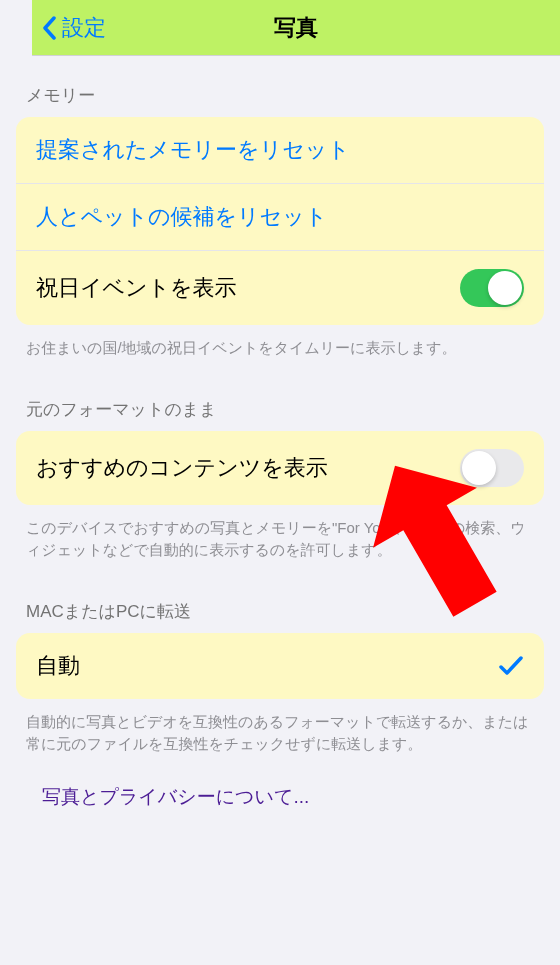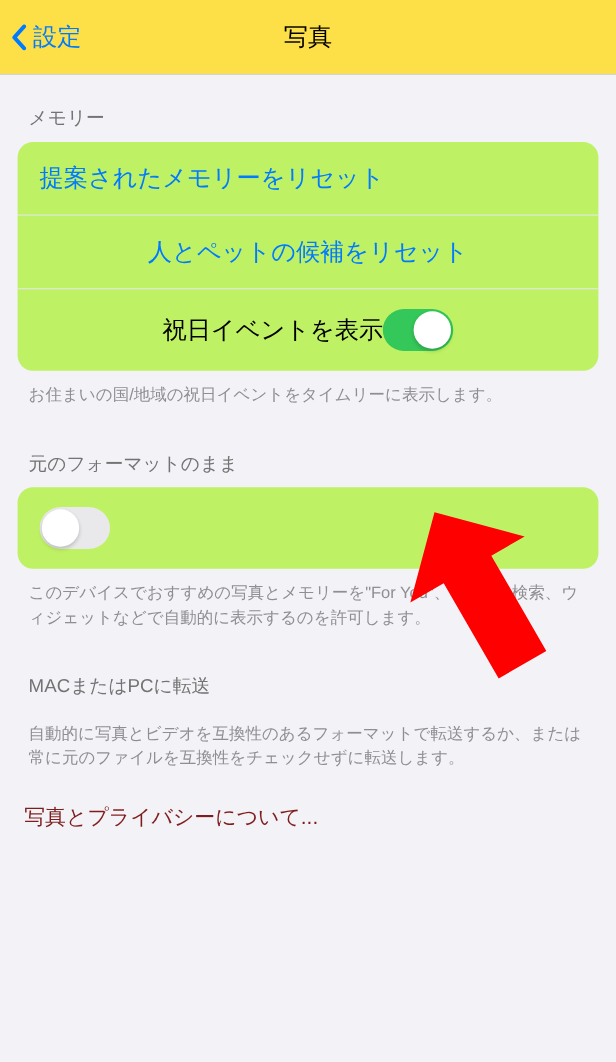--- a/index.html
+++ b/index.html
@@ -10,75 +10,75 @@
     }
     body {
       width: 560px;
       height: 965px;
       background: #f2f2f7;
       font-family: -apple-system, BlinkMacSystemFont, "Helvetica Neue", sans-serif;
       overflow: hidden;
       position: relative;
     }
     .nav-bar {
-      height: 68px;
-      background: #fde047;
+      height: 56px;
+      background: #bef264;
       border-bottom: 1px solid #d1d1d6;
       display: flex;
       align-items: center;
       position: relative;
       padding: 0 10px;
+      margin-left: 32px;
     }
     .back-button {
       display: flex;
       align-items: center;
       color: #007aff;
       font-size: 22px;
       cursor: pointer;
     }
     .back-chevron {
       width: 14px;
       height: 24px;
       margin-right: 6px;
     }
     .nav-title {
       position: absolute;
       left: 50%;
       transform: translateX(-50%);
       font-size: 22px;
-      font-weight: 400;
+      font-weight: 700;
       color: #000;
     }
     .section-header {
       font-size: 17px;
       color: #737373;
       padding: 28px 26px 10px 26px;
     }
     .section-footer {
       font-size: 15px;
       color: #8e8e93;
       padding: 12px 26px 10px 26px;
       line-height: 1.5;
     }
     .group {
-      background: #bef264;
+      background: #fef9c3;
       border-radius: 14px;
       margin: 0 16px;
       overflow: hidden;
     }
     .row {
       padding: 18px 20px;
       display: flex;
       align-items: center;
       justify-content: space-between;
       min-height: 64px;
     }
     .row + .row {
       border-top: 1px solid #e5e5ea;
-      justify-content: center;
     }
     .row-label {
       font-size: 22px;
       color: #000;
     }
     .row-label.link {
       color: #007aff;
     }
     .toggle {
       width: 64px;
@@ -108,23 +108,23 @@
     }
     .toggle.off .toggle-knob {
       left: 2px;
     }
     .checkmark {
       width: 26px;
       height: 26px;
       flex-shrink: 0;
     }
     .link-row {
-      padding: 18px 22px;
+      padding: 18px 42px;
       font-size: 19px;
-      color: #7f1d1d;
+      color: #4c1d95;
     }
     .arrow-overlay {
       position: absolute;
       top: 455px;
       left: 335px;
       pointer-events: none;
     }
   </style>
 </head>
 <body>
@@ -152,29 +152,36 @@
     <div class="toggle on">
       <div class="toggle-knob"></div>
     </div>
   </div>
 </div>
 <div class="section-footer">お住まいの国/地域の祝日イベントをタイムリーに表示します。</div>
 
 <div class="section-header">元のフォーマットのまま</div>
 <div class="group">
   <div class="row">
+    <span class="row-label">おすすめのコンテンツを表示</span>
     <div class="toggle off">
       <div class="toggle-knob"></div>
     </div>
   </div>
 </div>
 <div class="section-footer">このデバイスでおすすめの写真とメモリーを"For You"、"写真"の検索、ウィジェットなどで自動的に表示するのを許可します。</div>
 
 <div class="section-header">MACまたはPCに転送</div>
 <div class="group">
+  <div class="row">
+    <span class="row-label">自動</span>
+    <svg class="checkmark" viewBox="0 0 26 26">
+      <polyline points="3,14 9,20 23,5" fill="none" stroke="#007aff" stroke-width="3.5" stroke-linecap="round" stroke-linejoin="round"></polyline>
+    </svg>
+  </div>
 </div>
 <div class="section-footer">自動的に写真とビデオを互換性のあるフォーマットで転送するか、または常に元のファイルを互換性をチェックせずに転送します。</div>
 
 <div class="link-row">写真とプライバシーについて...</div>
 
 <svg class="arrow-overlay" width="180" height="190" viewBox="0 0 180 190">
   <polygon points="100,0 160,60 125,60 125,160 75,160 75,60 40,60" fill="#ff0000" transform="rotate(-30 100 80)"></polygon>
 </svg>
 
 </body></html>

